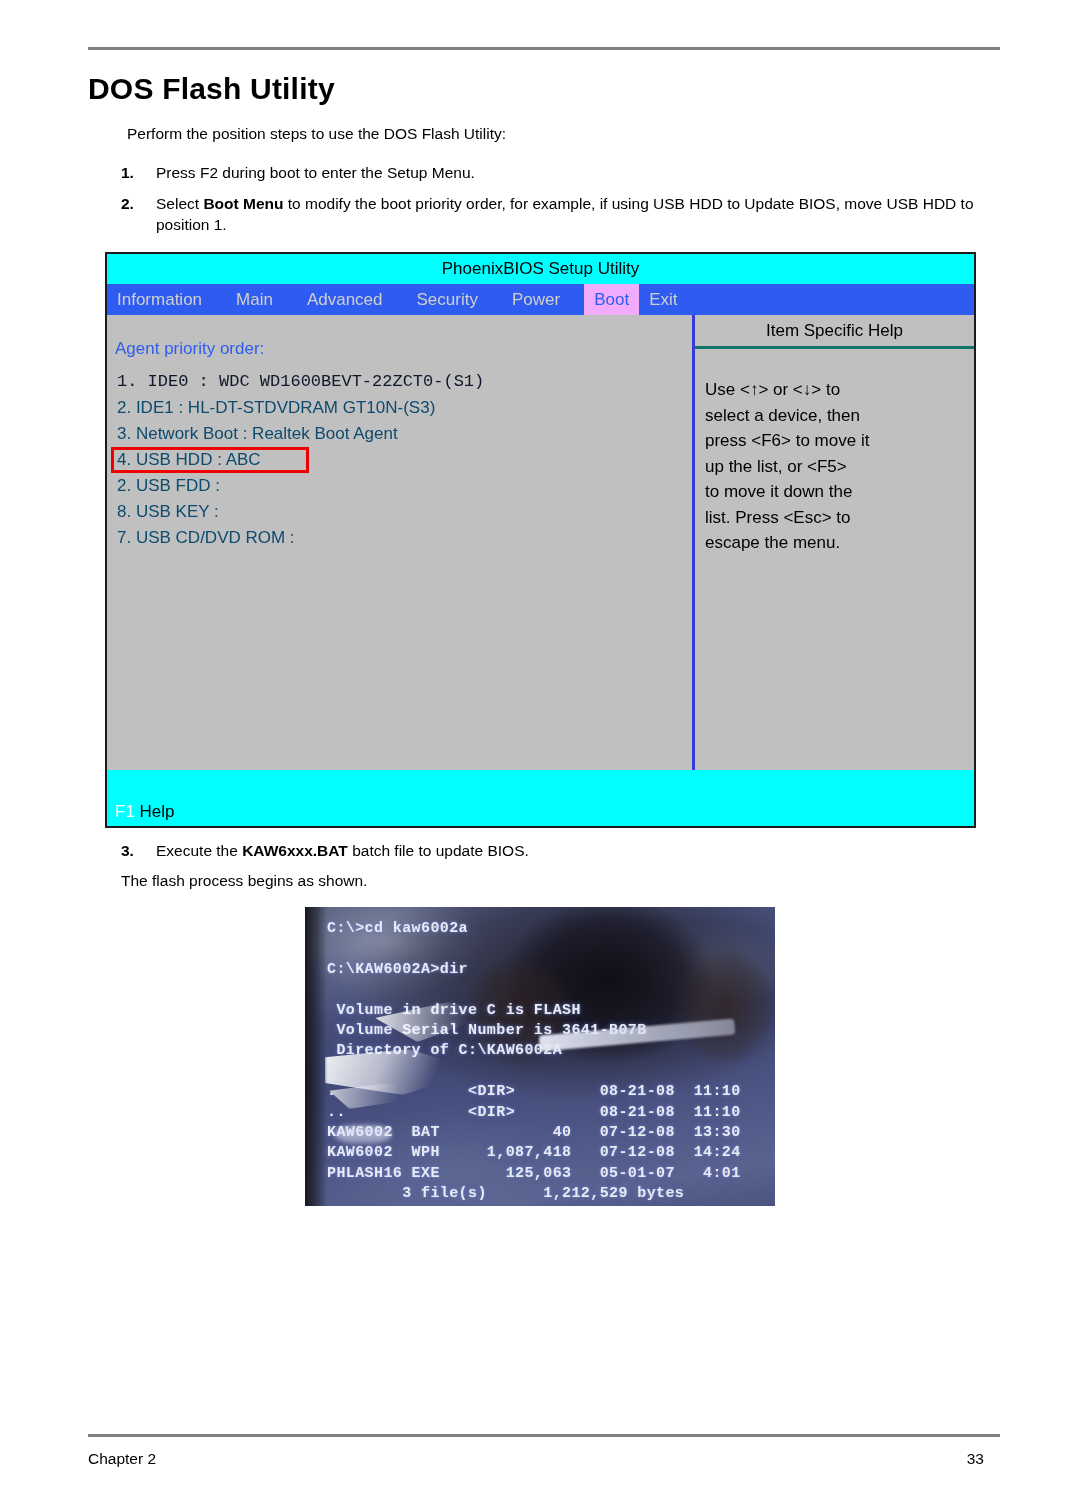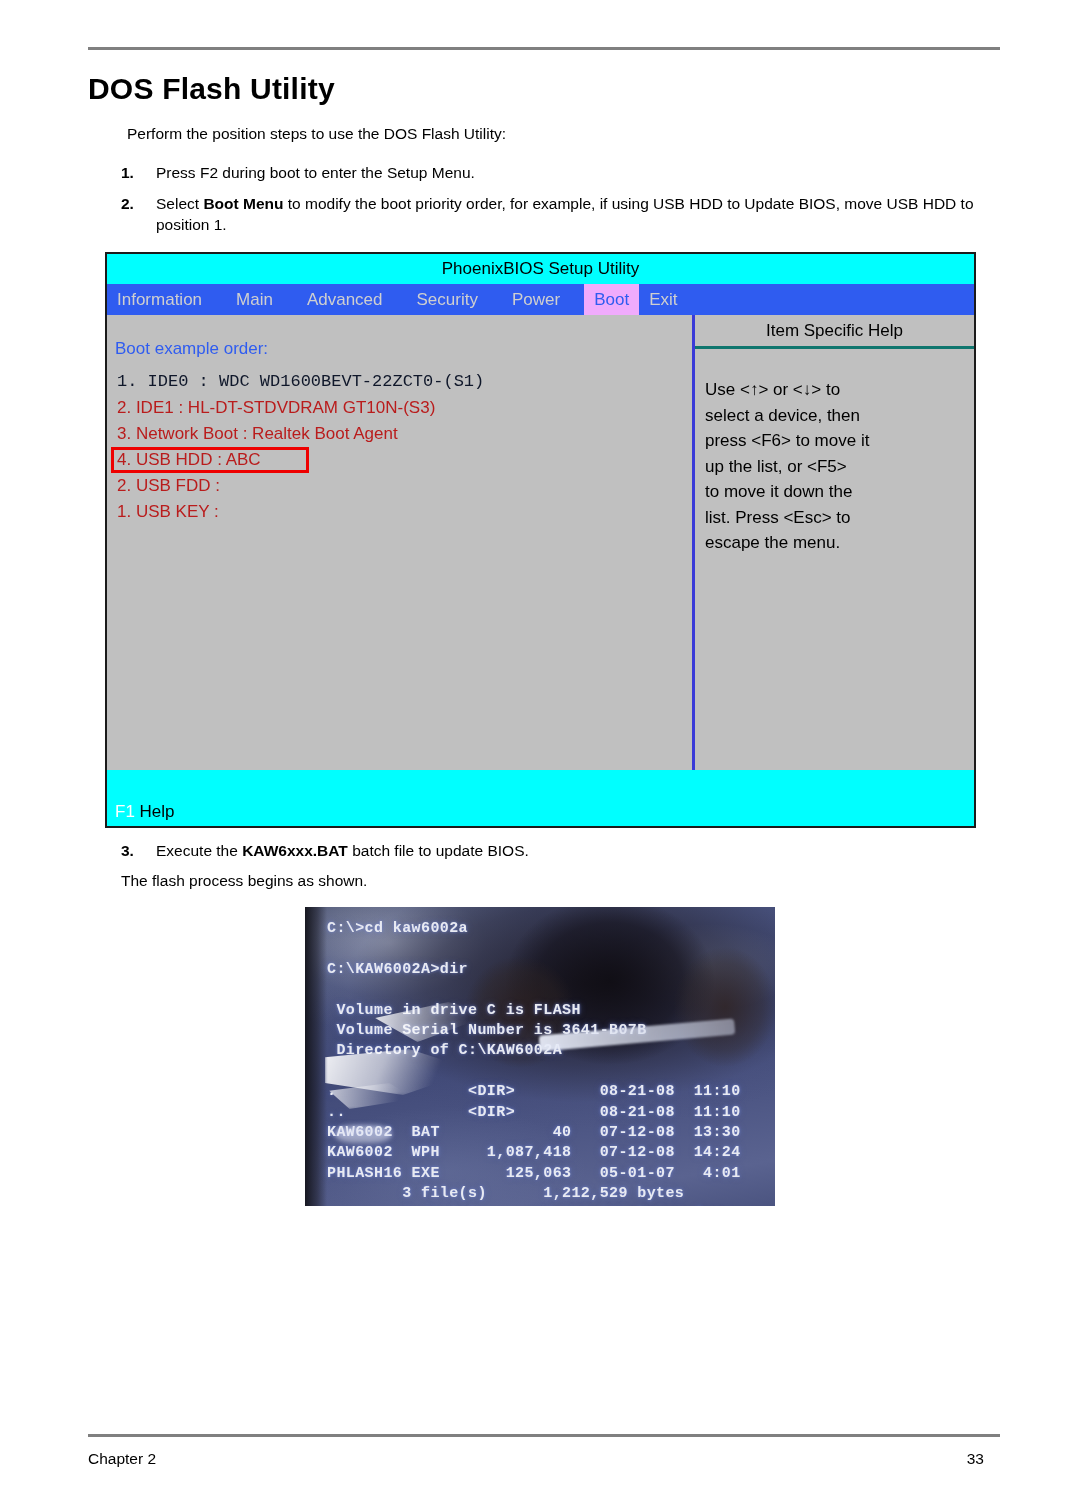--- a/index.html
+++ b/index.html
@@ -145,21 +145,21 @@
   }
   .boot-list {
     position: absolute;
     left: 8px;
     top: 54px;
     width: 560px;
   }
   .boot-row {
     height: 26px;
     line-height: 26px;
-    color: #b91c1c;
+    color: #0c4a6e;
     white-space: pre;
     position: relative;
     padding-left: 2px;
   }
   .boot-row.first { color: #0f172a; font-family: Liberation Mono, monospace; }
   .boot-row.marked::after {
     content: "";
     position: absolute;
     left: -4px;
     top: 0px;
@@ -382,28 +382,29 @@
       <div class="menu-gap"></div>
       <div class="menu-item">Power</div>
       <div class="menu-gap"></div>
       <div class="menu-item active">Boot</div>
       <div class="menu-item">Exit</div>
     </div>
 
     <div class="bios-body">
 
       <div class="left-pane">
-        <div class="boot-head">Boot example order:</div>
+        <div class="boot-head">Agent priority order:</div>
         <div class="boot-list">
           <div class="boot-row first">1. IDE0 : WDC WD1600BEVT-22ZCT0-(S1)</div>
           <div class="boot-row">2. IDE1 : HL-DT-STDVDRAM GT10N-(S3)</div>
           <div class="boot-row">3. Network Boot : Realtek Boot Agent</div>
           <div class="boot-row marked">4. USB HDD : ABC</div>
           <div class="boot-row">2. USB FDD :</div>
-          <div class="boot-row">1. USB KEY :</div>
+          <div class="boot-row">8. USB KEY :</div>
+          <div class="boot-row">7. USB CD/DVD ROM :</div>
         </div>
       </div>
 
       <div class="v-divider"></div>
 
       <div class="right-pane">
         <div class="help-title">Item Specific Help</div>
         <div class="help-body">Use &lt;↑&gt; or &lt;↓&gt; to
 select a device, then
 press &lt;F6&gt; to move it

